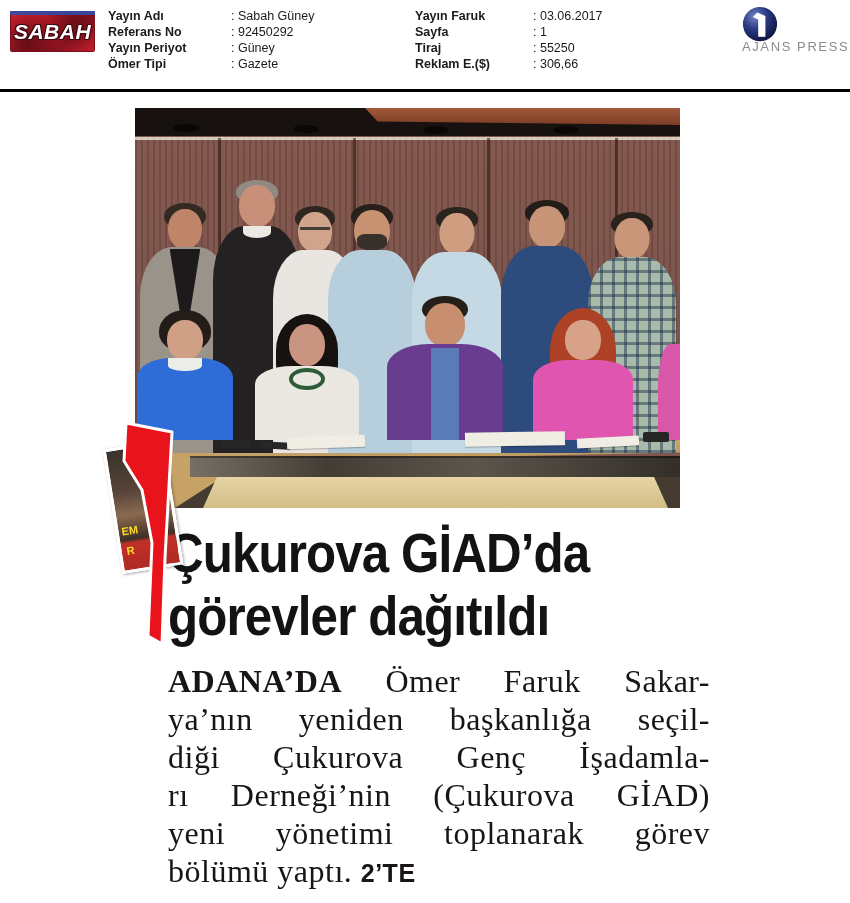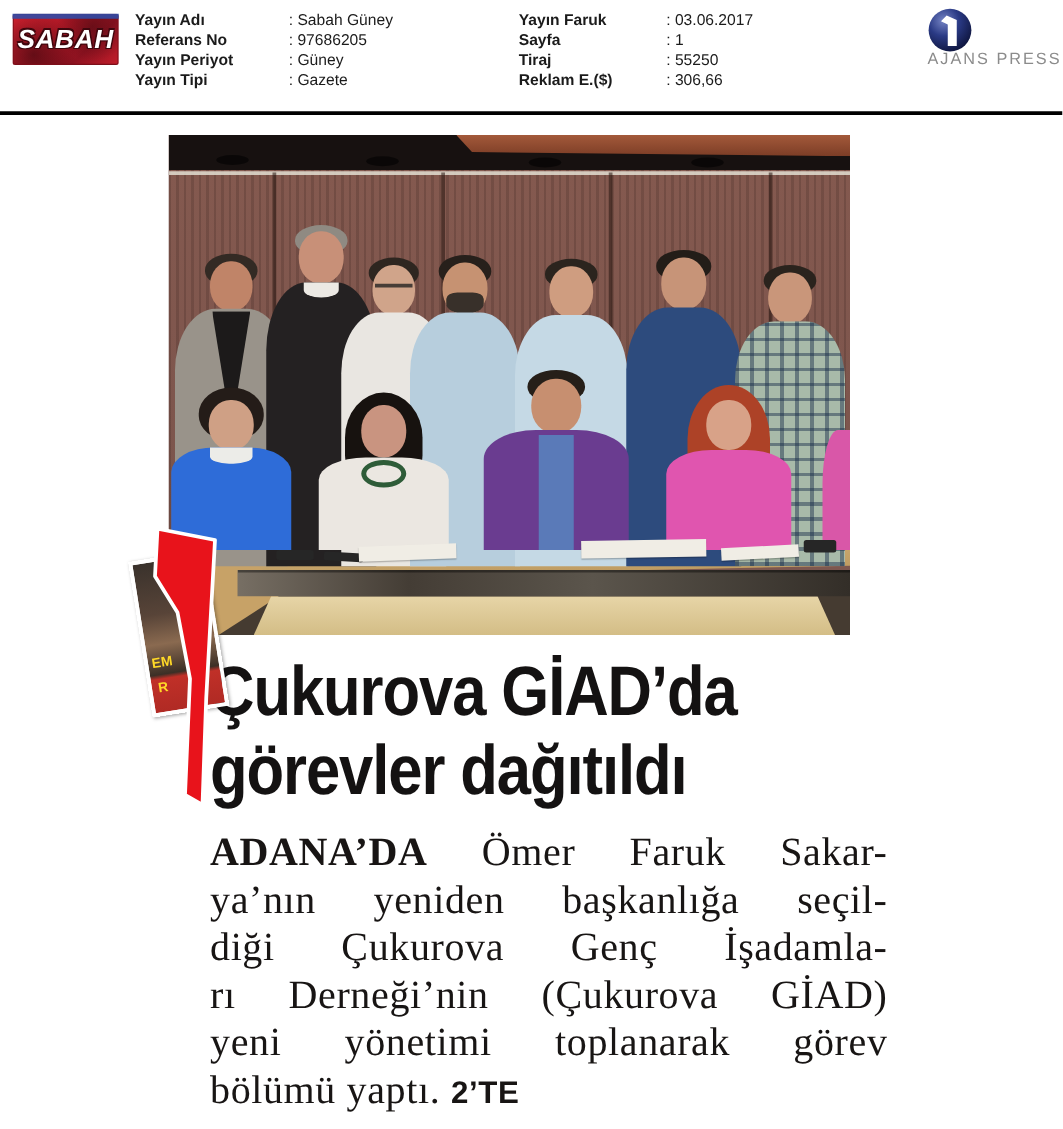--- a/index.html
+++ b/index.html
@@ -90,28 +90,28 @@
     <span class="sabah-text">SABAH</span>
   </div>
 
   <div class="meta meta-left">
     <div class="mrow">
       <span class="mlabel">Yayın Adı</span>
       <span class="mvalue">: Sabah Güney</span>
     </div>
     <div class="mrow">
       <span class="mlabel">Referans No</span>
-      <span class="mvalue">: 97686205</span>
+      <span class="mvalue">: 92450292</span>
     </div>
     <div class="mrow">
       <span class="mlabel">Yayın Periyot</span>
       <span class="mvalue">: Güney</span>
     </div>
     <div class="mrow">
-      <span class="mlabel">Yayın Tipi</span>
+      <span class="mlabel">Ömer Tipi</span>
       <span class="mvalue">: Gazete</span>
     </div>
   </div>
 
   <div class="meta meta-right">
     <div class="mrow">
       <span class="mlabel">Yayın Faruk</span>
       <span class="mvalue">: 03.06.2017</span>
     </div>
     <div class="mrow">

